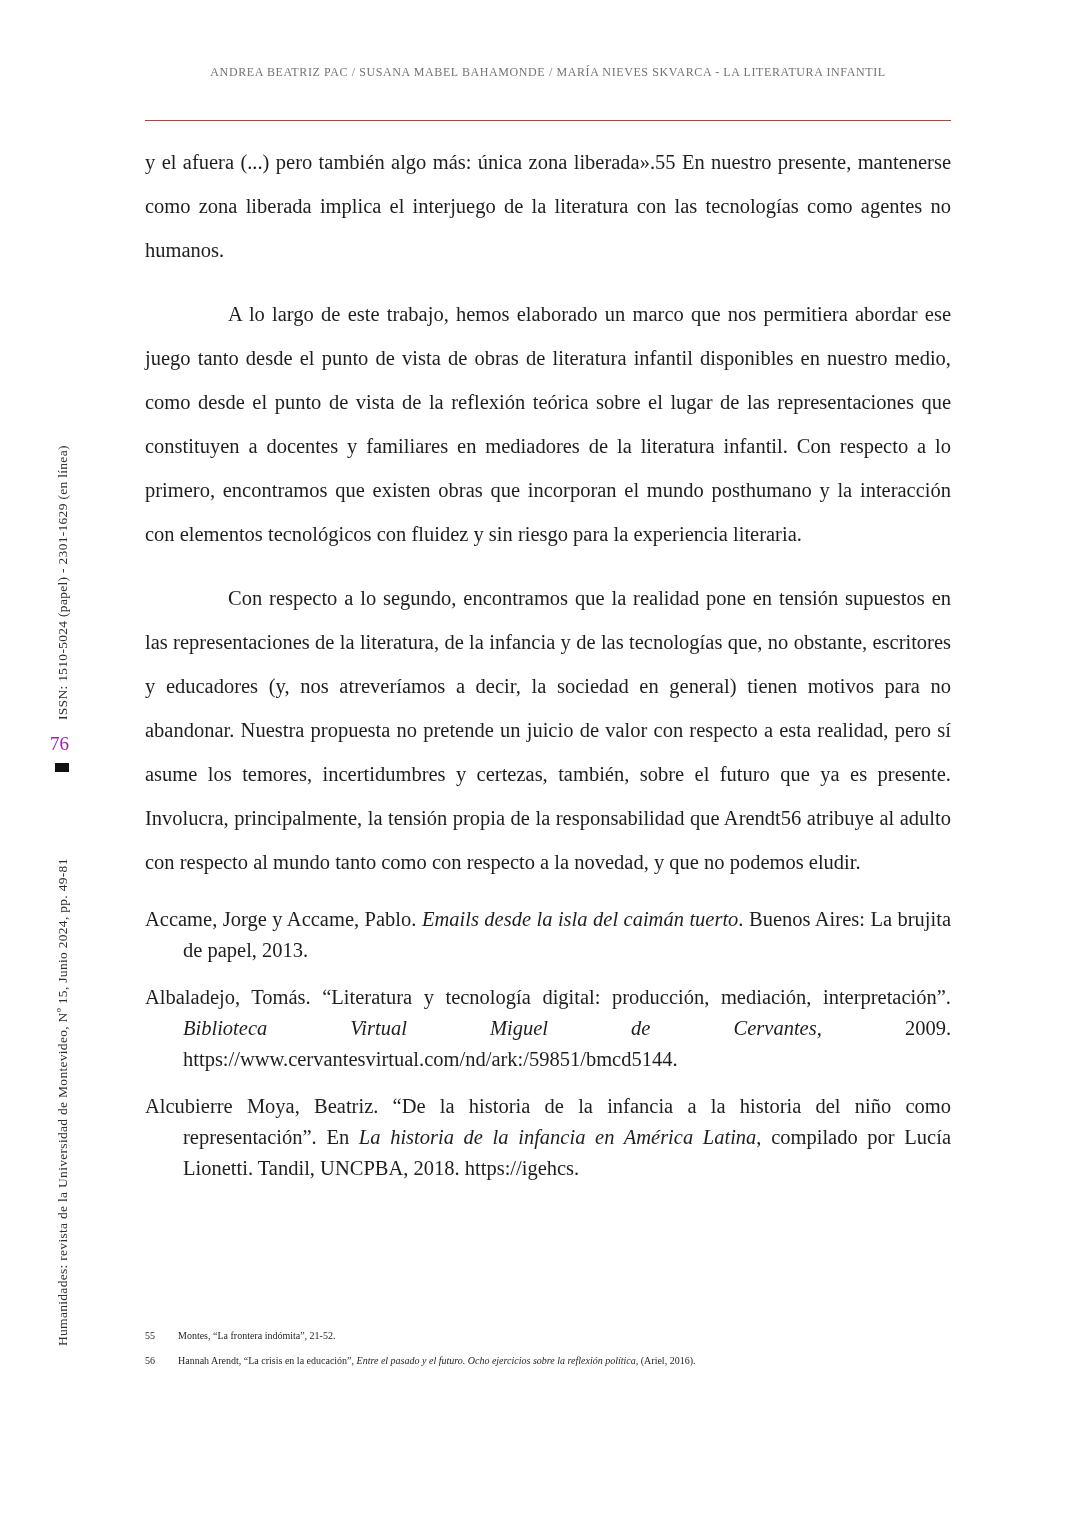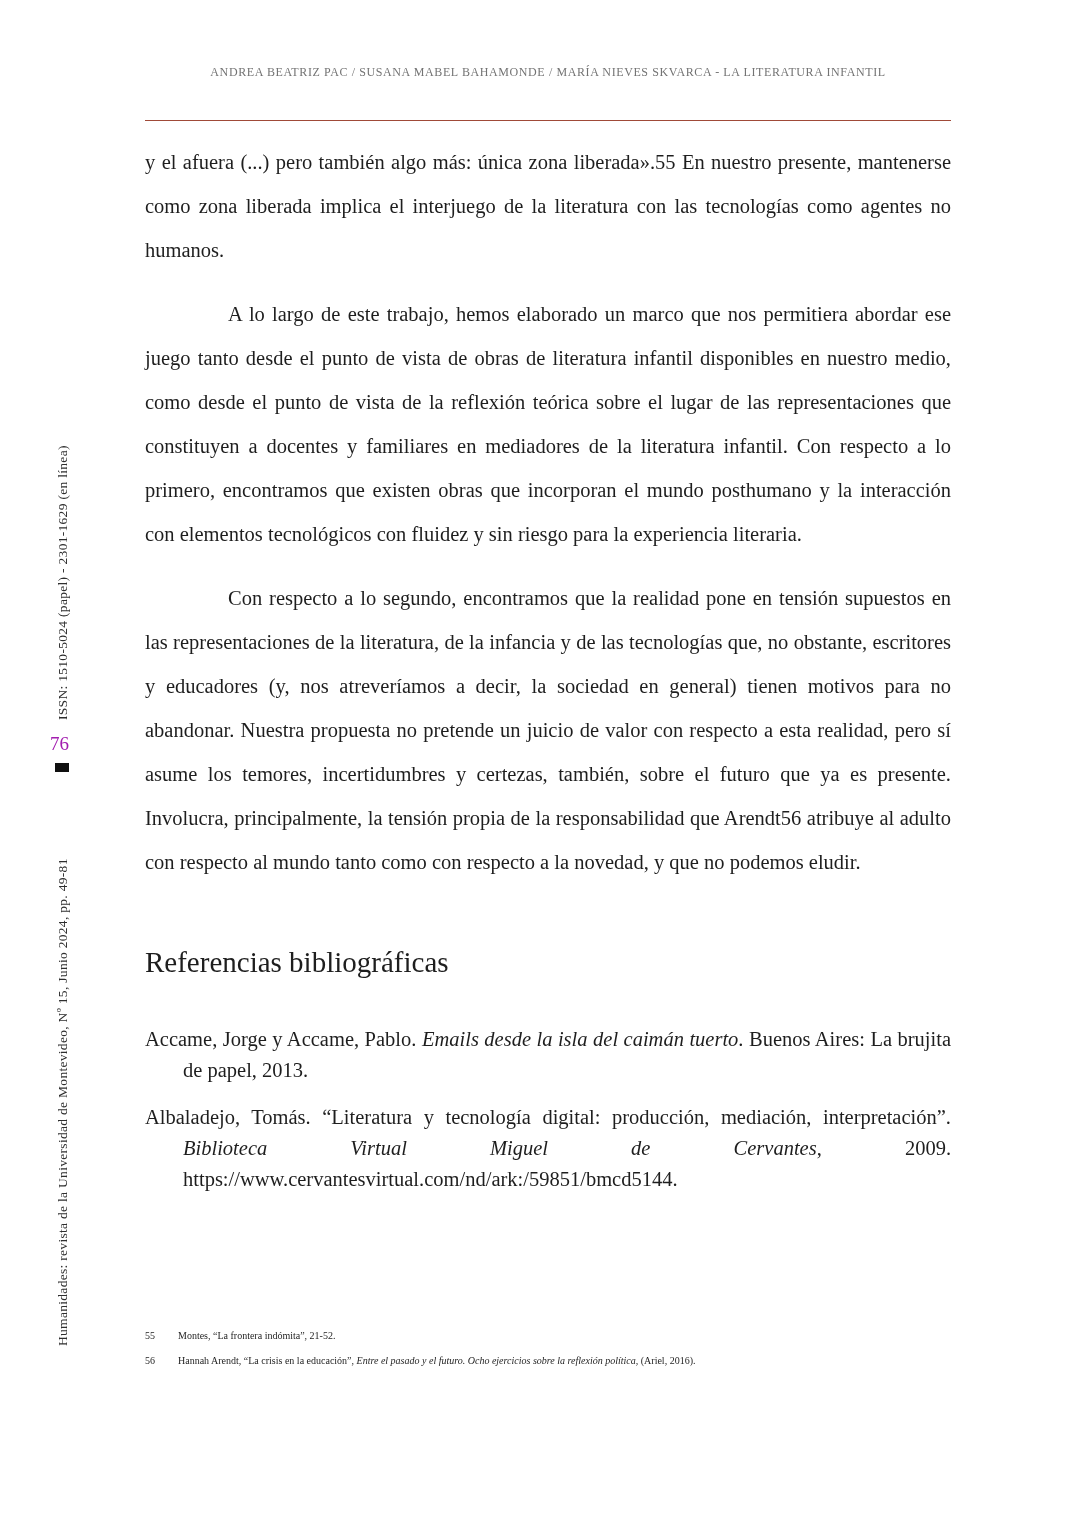--- a/index.html
+++ b/index.html
@@ -128,26 +128,26 @@
   <div class="v-text v-issn">ISSN: 1510-5024 (papel) - 2301-1629 (en línea)</div>
   <div class="page-num">76</div>
   <div class="page-num-square"></div>
   <div class="v-text v-journal">Humanidades: revista de la Universidad de Montevideo, Nº 15, Junio 2024, pp. 49-81</div>
 
   <div class="main">
     <p class="body-par">y el afuera (...) pero también algo más: única zona liberada».55 En nuestro presente, mantenerse como zona liberada implica el interjuego de la literatura con las tecnologías como agentes no humanos.</p>
     <p class="body-par indent">A lo largo de este trabajo, hemos elaborado un marco que nos permitiera abordar ese juego tanto desde el punto de vista de obras de literatura infantil disponibles en nuestro medio, como desde el punto de vista de la reflexión teórica sobre el lugar de las representaciones que constituyen a docentes y familiares en mediadores de la literatura infantil. Con respecto a lo primero, encontramos que existen obras que incorporan el mundo posthumano y la interacción con elementos tecnológicos con fluidez y sin riesgo para la experiencia literaria.</p>
     <p class="body-par indent">Con respecto a lo segundo, encontramos que la realidad pone en tensión supuestos en las representaciones de la literatura, de la infancia y de las tecnologías que, no obstante, escritores y educadores (y, nos atreveríamos a decir, la sociedad en general) tienen motivos para no abandonar. Nuestra propuesta no pretende un juicio de valor con respecto a esta realidad, pero sí asume los temores, incertidumbres y certezas, también, sobre el futuro que ya es presente. Involucra, principalmente, la tensión propia de la responsabilidad que Arendt56 atribuye al adulto con respecto al mundo tanto como con respecto a la novedad, y que no podemos eludir.</p>
 
-    <h2 class="refs-heading">Referencias bibliográficas</h2>
 
     <p class="ref"><span>Accame, Jorge y Accame, Pablo. </span><em>Emails desde la isla del caimán tuerto</em><span>. Buenos Aires: La brujita de papel, 2013.</span></p>
 
     <p class="ref"><span>Albaladejo, Tomás. “Literatura y tecnología digital: producción, mediación, interpretación”. </span><em>Biblioteca Virtual Miguel de Cervantes</em><span>, 2009. https://www.cervantesvirtual.com/nd/ark:/59851/bmcd5144.</span></p>
 
+    <p class="ref"><span>Alcubierre Moya, Beatriz. “De la historia de la infancia a la historia del niño como representación”. En </span><em>La historia de la infancia en América Latina</em><span>, compilado por Lucía Lionetti. Tandil, UNCPBA, 2018.  https://igehcs.</span></p>
   </div>
 
   <div class="footnotes">
     <p><span class="fn-num">55</span><span>Montes, “La frontera indómita”, 21-52.</span></p>
     <p><span class="fn-num">56</span><span>Hannah Arendt, “La crisis en la educación”, </span><em>Entre el pasado y el futuro. Ocho ejercicios sobre la reflexión política</em><span>, (Ariel, 2016).</span></p>
   </div>
 
 </div>
 
 </body></html>

